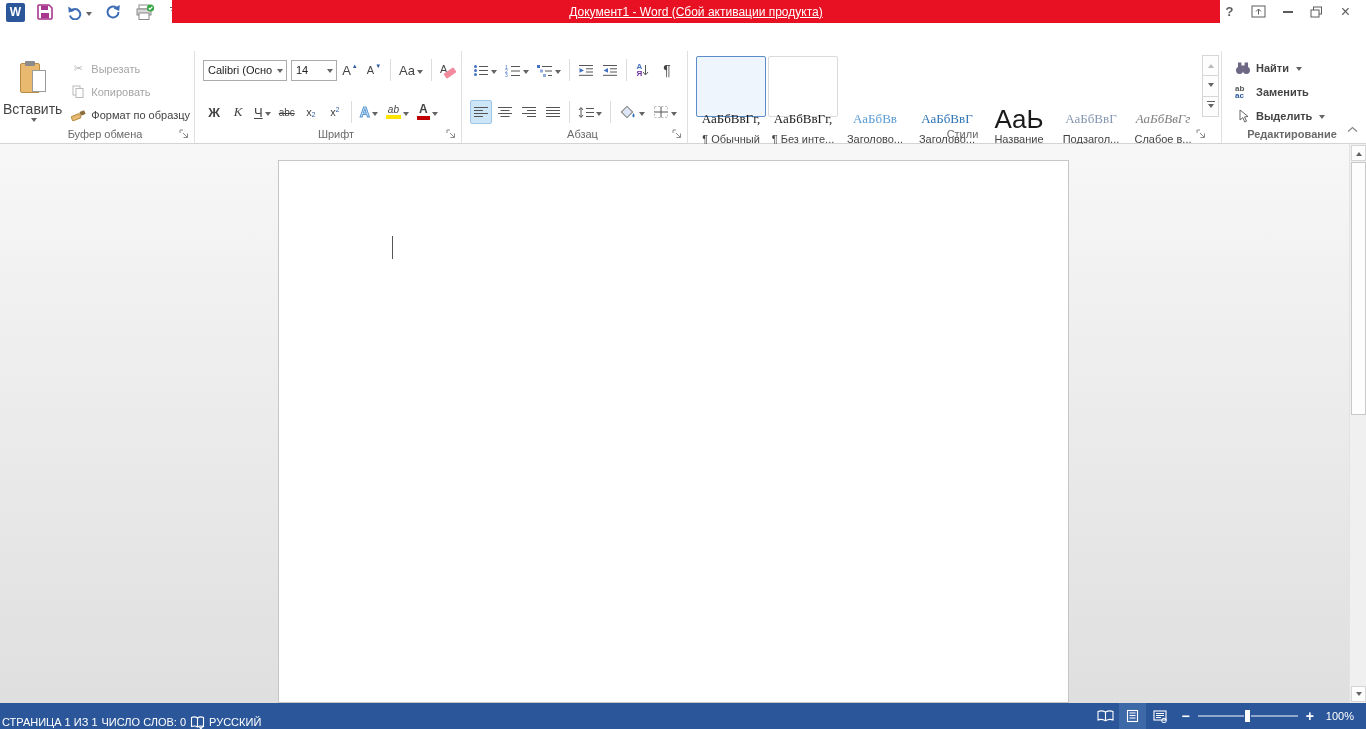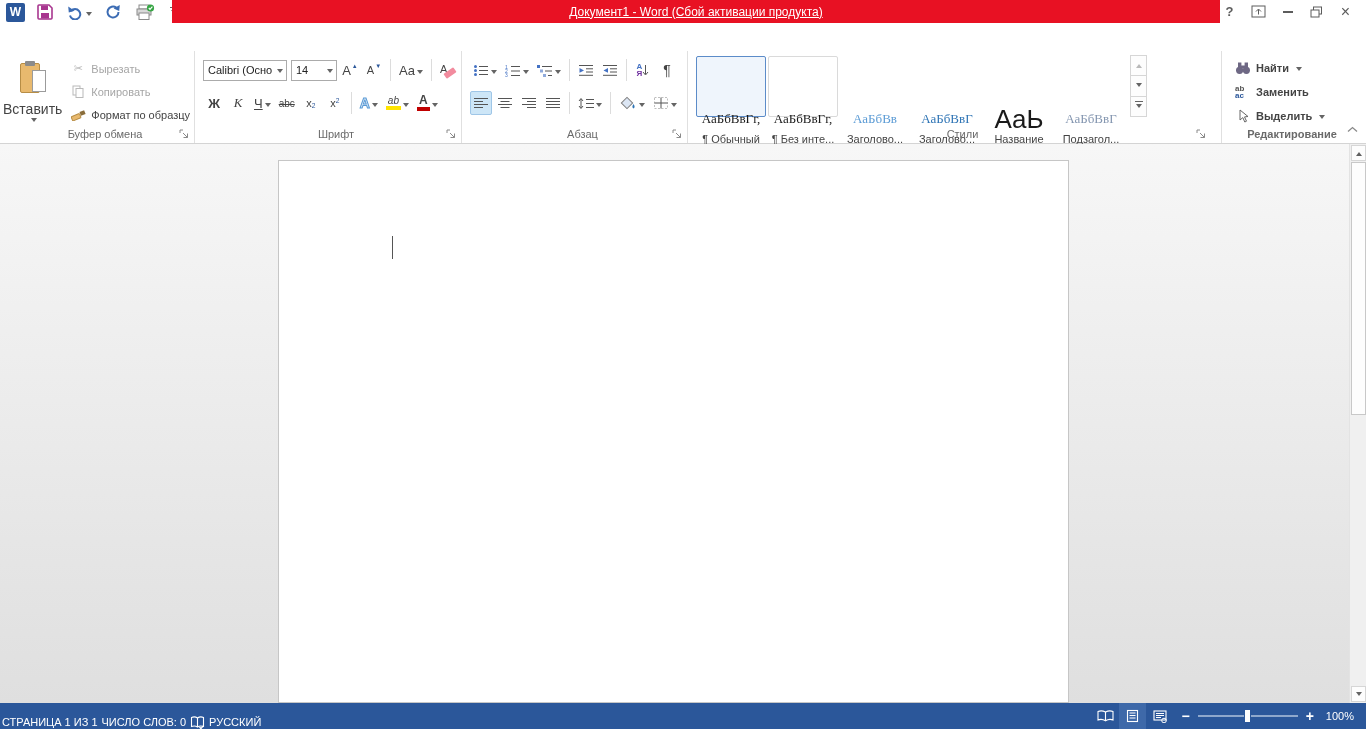--- a/index.html
+++ b/index.html
@@ -32,21 +32,21 @@
     font-size:12px; color:#333; }
 
   
   .ribbon { position:absolute; top:51px; left:0; width:100%; height:93px; background:#FFFFFF;
     border-bottom:1px solid #D4D4D4; display:flex; }
   .group { position:relative; height:100%; border-right:1px solid #E0E0E0; padding:5px 2px 18px 2px; }
   .group-label { position:absolute; bottom:3px; left:0; right:0; text-align:center;
     font-size:11px; color:#6A6A6A;padding-left:16px; }
   .launcher { position:absolute; bottom:3px; right:4px; width:12px; height:12px;
     display:flex; align-items:center; justify-content:center; }
-  .rowstack { display:flex; flex-direction:column; gap:5px; }
+  .rowstack { display:flex; flex-direction:column; gap:14px; }
   .rrow { display:flex; align-items:center; gap:2px; height:28px; }
   .sep { width:1px; height:22px; background:#DCDCDC; margin:0 3px; }
   .rbtn { display:flex; align-items:center; justify-content:center; min-width:22px; height:24px;
     padding:0 2px; border:1px solid transparent; border-radius:2px; color:#444; font-size:13px; }
   .rbtn.active-toggle { background:#CDE6F7; border-color:#9FC6E7; }
   .dd { width:0; height:0; border:3px solid transparent; border-top:4px solid #646464;
     margin-left:2px; margin-top:6px; }
 
   
   .g-clipboard { width:195px; }
@@ -483,20 +483,24 @@
           <div class="nm">Заголово...</div>
         </div>
         <div class="style-card">
           <div class="prev big">АаЬ</div>
           <div class="nm">Название</div>
         </div>
         <div class="style-card">
           <div class="prev" style="color:#8496B0">АаБбВвГ</div>
           <div class="nm">Подзагол...</div>
         </div>
+        <div class="style-card">
+          <div class="prev it" style="color:#7F7F7F">АаБбВвГг</div>
+          <div class="nm">Слабое в...</div>
+        </div>
         <div class="styles-scroll" style="height:61px">
           <span class="sc-btn">
               <span class="tri-up"></span>
             </span>
           <span class="sc-btn">
               <span class="tri-dn"></span>
             </span>
           <span class="sc-btn">
             <span class="more-bar">
                 <span class="b"></span>

